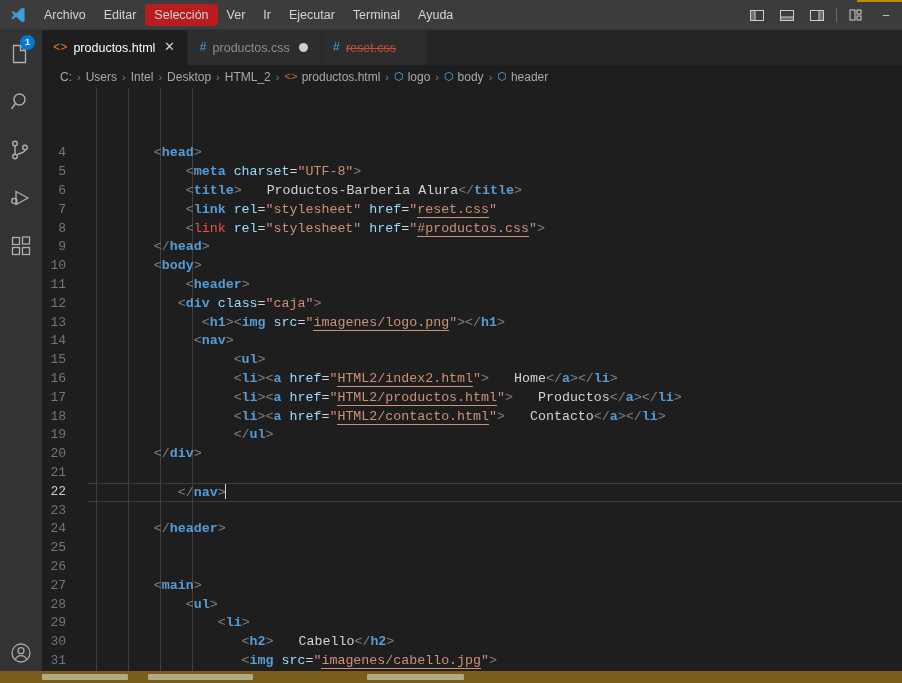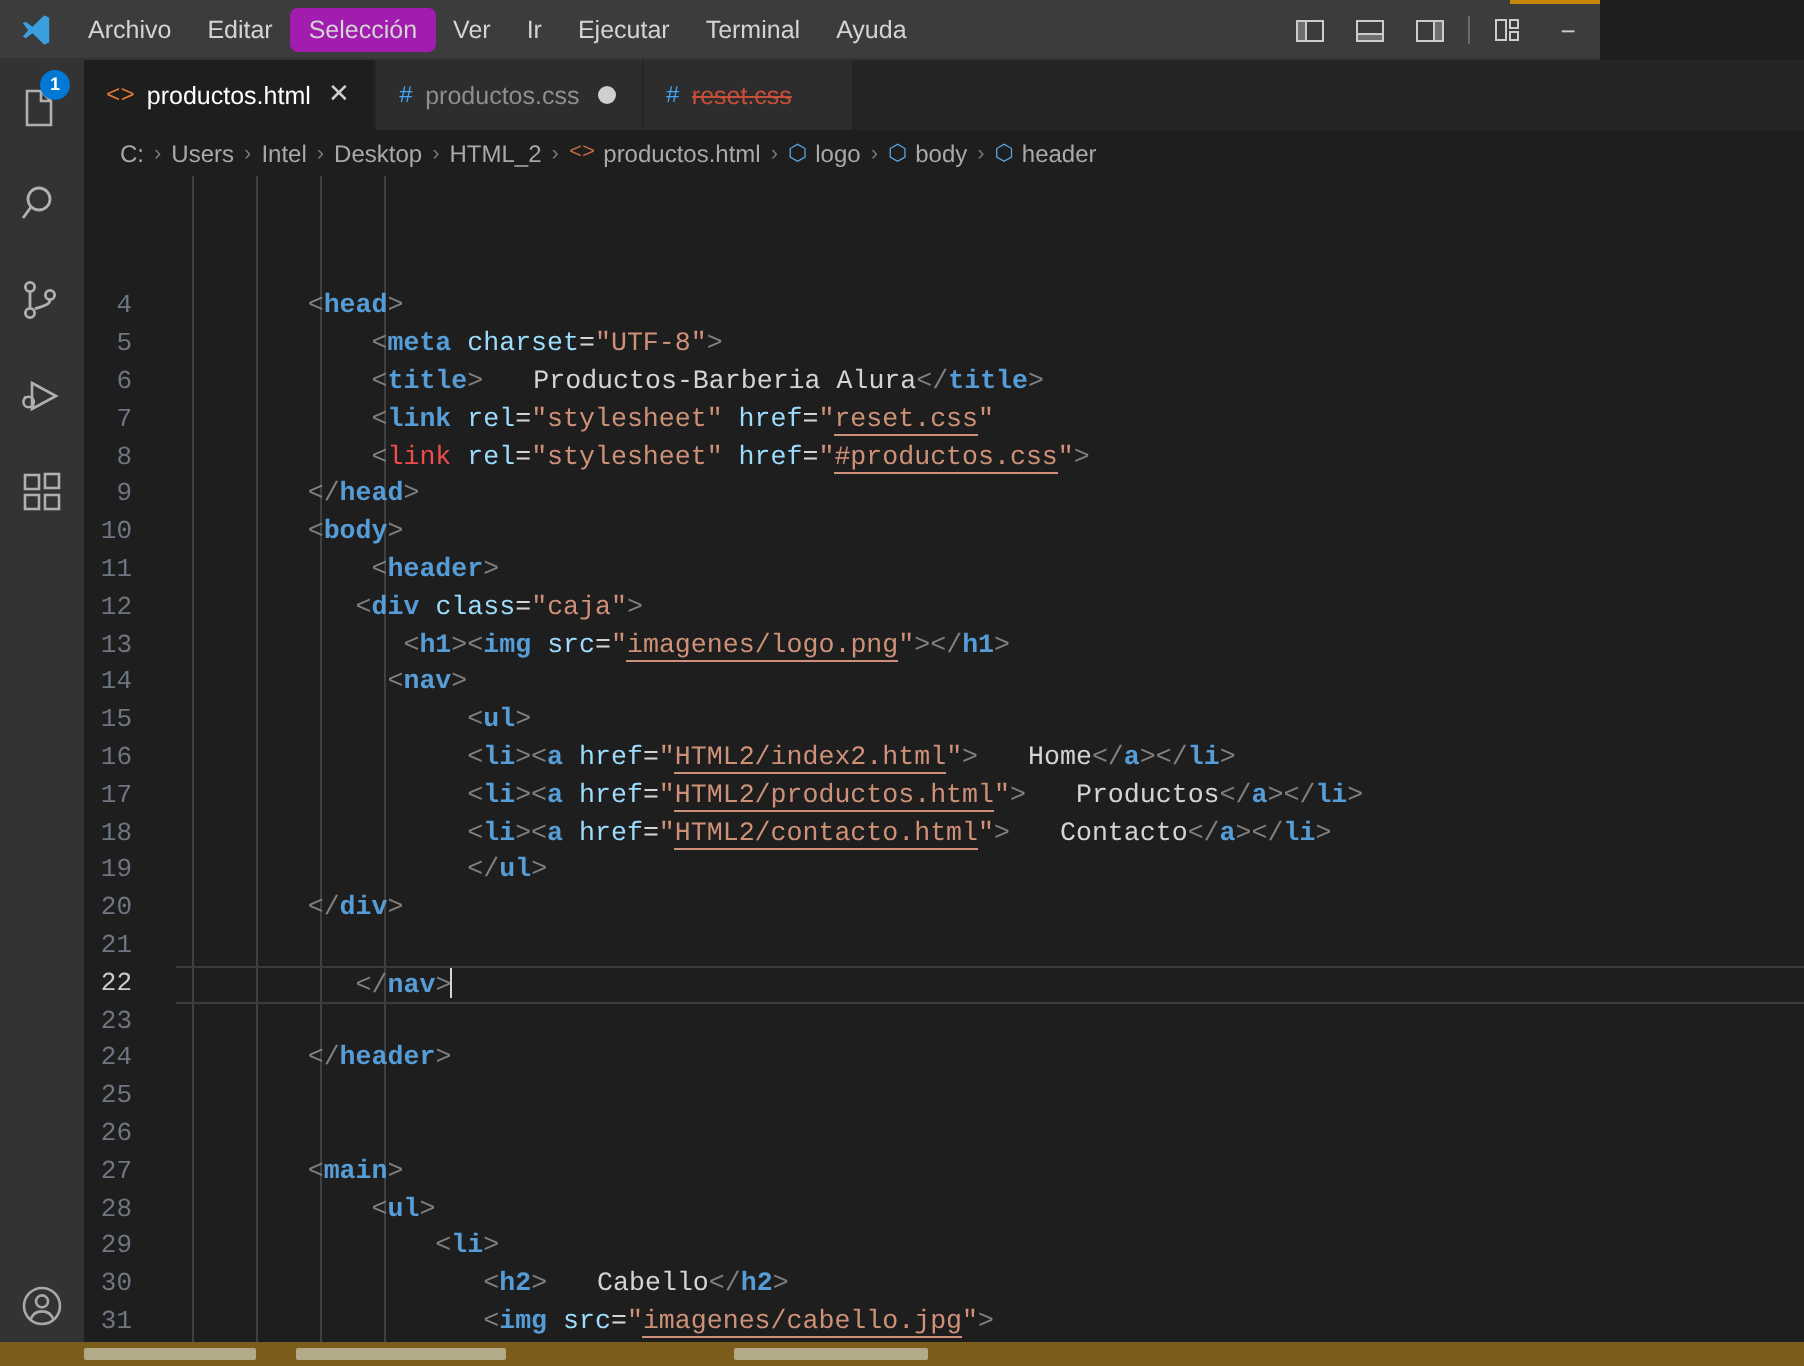--- a/index.html
+++ b/index.html
@@ -6,38 +6,38 @@
   html, body {
     width: 902px; height: 683px;
     background: #1e1e1e;
     font-family: "Liberation Sans", sans-serif;
     overflow: hidden;
   }
   body { position: relative; }
 
   
   #titlebar {
-    position: absolute; top: 0; left: 0; width: 800px; height: 30px;
+    position: absolute; top: 0; left: 0; width: 902px; height: 30px;
     background: #3c3c3c;
     display: flex; align-items: center;
     font-size: 12.5px; color: #cccccc;
     border-bottom: 1px solid #333;
   }
   #vscode-logo {
     width: 35px; height: 30px;
     display: flex; align-items: center; justify-content: center;
   }
   .menu-items { display: flex; align-items: center; height: 30px; }
   .menu-item {
     padding: 4px 9px; height: 22px; line-height: 14px;
     display: flex; align-items: center;
     font-size: 12.5px; color: #d4d4d4;
     border-radius: 4px; cursor: default;
   }
-  .menu-item.open { background: #a21caf; }
+  .menu-item.open { background: #b91c1c; }
   #window-title {
     position: absolute; left: 0; right: 0; top: 0; height: 30px;
     display: flex; align-items: center; justify-content: center;
     font-size: 12.5px; color: #cccccc; pointer-events: none; margin-top: 21px;
   }
   #titlebar-right {
     position: absolute; right: 0; top: 0; height: 30px;
     display: flex; align-items: center; gap: 2px; padding-right: 2px;
     z-index: 3;
   }

